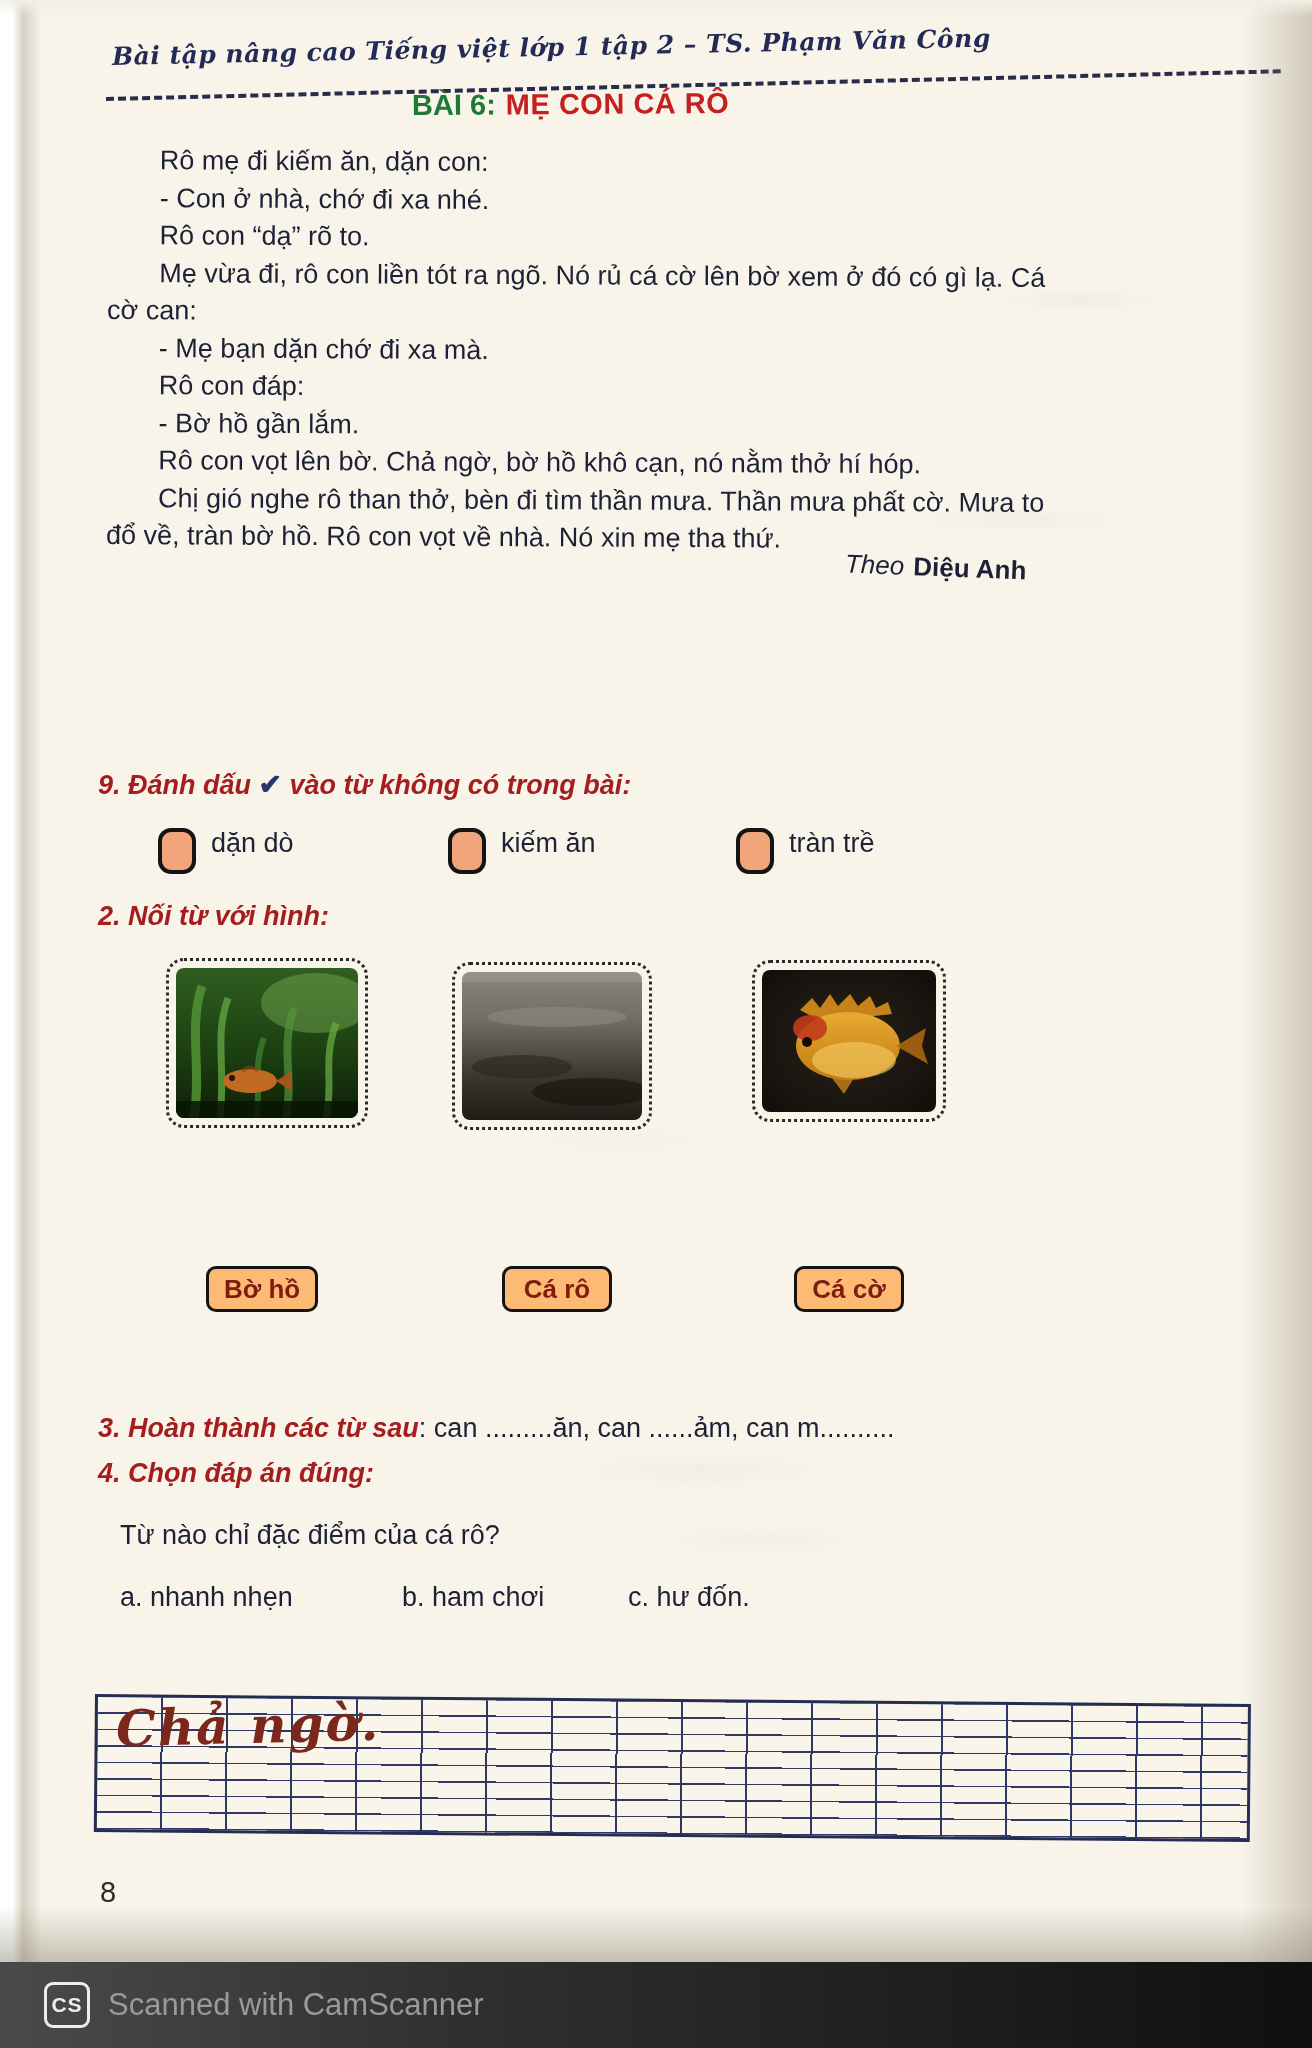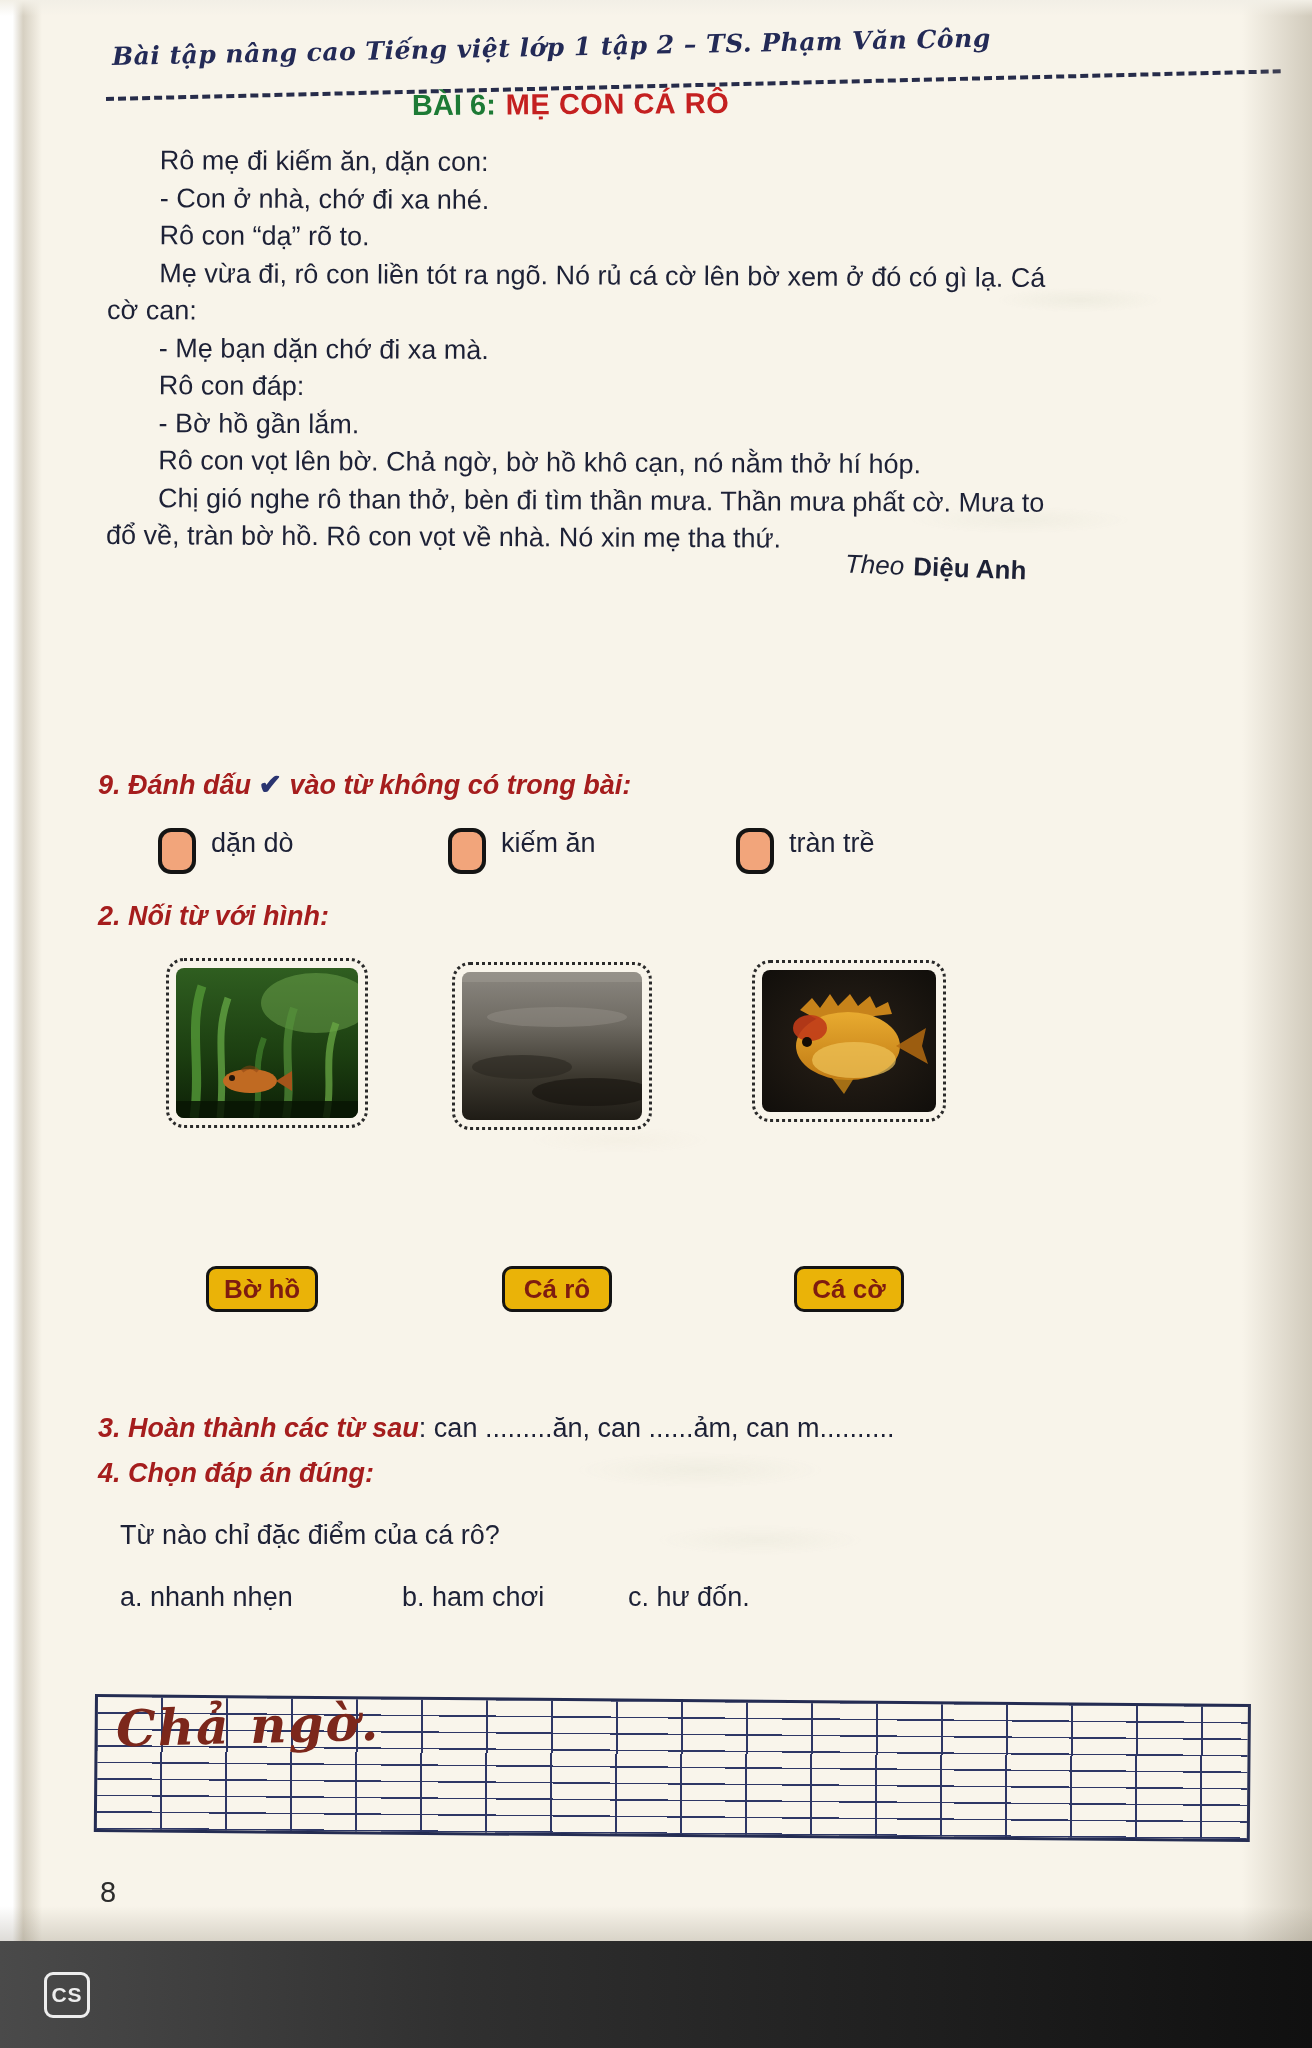--- a/index.html
+++ b/index.html
@@ -53,39 +53,39 @@
   .check-glyph { color:#2a3470; font-style:normal; font-size:28px; }
   .ex-body { font-style:normal; font-weight:normal; color:#1d2136; }
   
   .check-option { position:absolute; top:828px; display:flex; align-items:flex-start; gap:15px; }
   .checkbox { width:38px; height:46px; background:#f2a57b; border:4px solid #141414; border-radius:13px; box-sizing:border-box; }
   .check-label { font-size:27px; color:#1d2136; }
   
   .photo-frame { position:absolute; border:3px dotted #2a2a2a; border-radius:18px; padding:7px; line-height:0; }
   .photo-frame svg { border-radius:8px; }
   .word-box { position:absolute; top:1266px; height:46px; min-width:110px; padding:0 15px; box-sizing:border-box;
-    background:#eab308; border:3px solid #141414; border-radius:10px;
+    background:#fdba74; border:3px solid #141414; border-radius:10px;
     display:flex; align-items:center; justify-content:center;
     font-size:26px; font-weight:bold; color:#7e1c10; }
   
   .ex4-question { position:absolute; left:120px; top:1520px; font-size:27px; color:#1d2136; }
   .ex4-option { position:absolute; top:1582px; font-size:27px; color:#1d2136; white-space:nowrap; }
   
   .writing-grid { position:absolute; left:95px; top:1694px; width:1150px; height:132px;
     border:3px solid #242c52; box-sizing:content-box; background-color:rgba(250,247,238,.4);
     background-image:
       repeating-linear-gradient(to bottom, transparent 0px, transparent 15px, #2e3765 15px, #2e3765 16.5px),
       repeating-linear-gradient(to right, transparent 0px, transparent 63px, #2e3765 63px, #2e3765 65px);
     transform:rotate(.5deg); transform-origin:left top; }
   .handwriting { position:absolute; left:116px; top:1696px; font-family:"DejaVu Serif", serif;
     font-style:italic; font-weight:bold; font-size:50px; color:#7c271b;
     transform:rotate(-1.4deg); letter-spacing:2px; }
   
   .page-number { position:absolute; left:100px; top:1876px; font-size:29px; color:#2c2c2c; }
-  .footer { position:absolute; left:0; right:0; bottom:0; height:107px;
+  .footer { position:absolute; left:0; right:0; bottom:0; height:86px;
     background:linear-gradient(90deg,#4a4a4a 0%,#303030 35%,#101010 100%);
     display:flex; align-items:center; gap:18px; padding-left:44px; box-sizing:border-box; }
   .cs-logo { width:46px; height:46px; border:3px solid #ededed; border-radius:9px; box-sizing:border-box;
     display:flex; align-items:center; justify-content:center;
     font-size:21px; font-weight:bold; color:#ededed; letter-spacing:1px; }
   .footer-text { font-size:31px; color:#9a9a9a; }
 </style>
 </head>
 <body>
 
@@ -219,15 +219,16 @@
 
   <div class="page-number">8</div>
 
   <div class="edge edge-left"></div>
   <div class="edge edge-right"></div>
   <div class="edge edge-bottom"></div>
   <div class="edge edge-top"></div>
 
   <div class="footer">
     <div class="cs-logo">CS</div>
+    <div class="footer-text">Scanned with CamScanner</div>
   </div>
 
 </div>
 
 </body></html>

